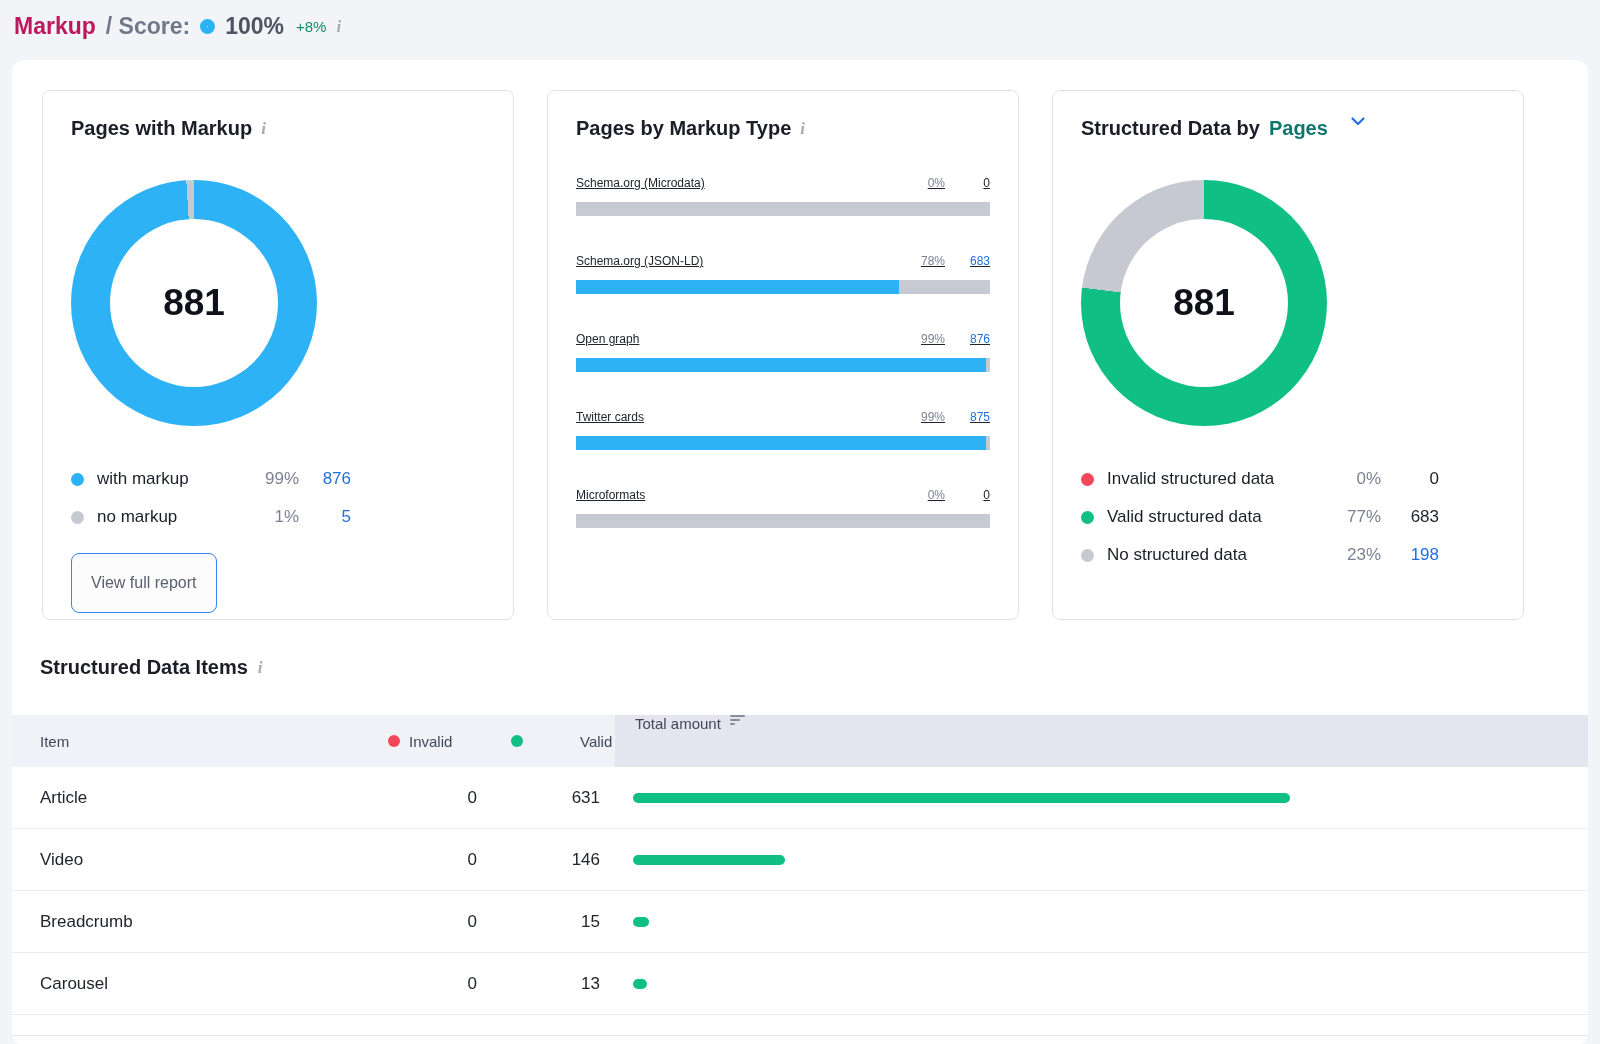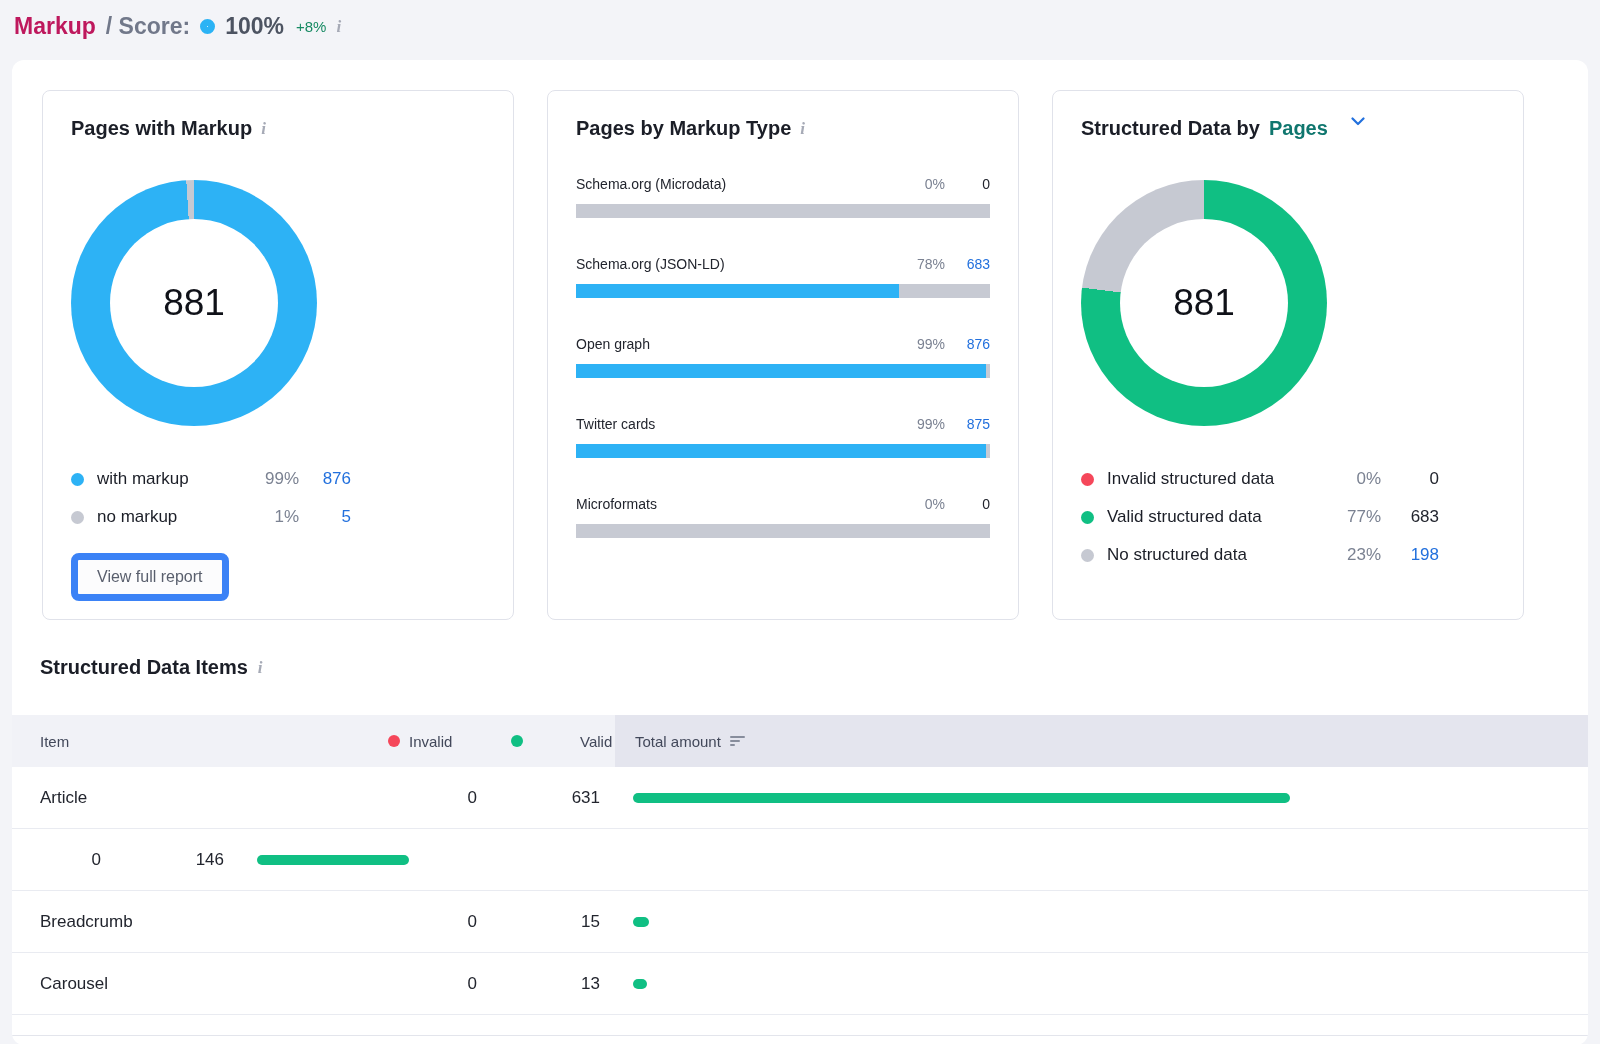--- a/index.html
+++ b/index.html
@@ -24,54 +24,54 @@
   
   .panel { margin:4px 12px 0; background:#fff; border-radius:12px; height:985px; overflow:hidden; }
   .cards { display:flex; gap:33px; padding:30px 30px 0; }
   .card { width:472px; height:530px; border:1px solid #e0e2ea; border-radius:8px; padding:26px 28px; background:#fff; }
   .card-title { display:flex; align-items:center; gap:9px; font-size:20px; font-weight:700; color:#1b1e27; white-space:nowrap; }
   .card-title .link-sel { color:#0f766e; cursor:pointer; display:inline-flex; align-items:flex-start; gap:23px; }
   
   .donut { position:relative; width:246px; height:246px; border-radius:50%; margin-top:40px; }
   .donut::after { content:""; position:absolute; inset:39px; background:#fff; border-radius:50%; }
   .donut-center { position:absolute; inset:0; display:flex; align-items:center; justify-content:center;
-                  font-size:37px; font-weight:400; color:#0f1118; z-index:1;text-align:center; }
+                  font-size:37px; font-weight:700; color:#0f1118; z-index:1;text-align:center; }
   
   .legend { margin-top:34px; }
   .legend-row { display:flex; align-items:center; height:38px; font-size:17px; }
   .dot { width:13px; height:13px; border-radius:50%; margin-right:13px; flex:none; }
   .l-label { color:#1b1e27; }
   .c1 .l-label { width:140px; } .c1 .l-pct { width:62px; } .c1 .l-val { width:52px; }
   .c3 .l-label { width:210px; } .c3 .l-pct { width:64px; } .c3 .l-val { width:58px; }
   .l-pct { color:#7b8292; text-align:right; }
   .l-val { text-align:right; color:#22252e; text-decoration:none; }
   a.l-val, .val-link { color:#2270dd !important; cursor:pointer; text-decoration:none; }
   .report-btn {
-    margin-top:17px; padding:8px 19px; font-size:16px; color:#595f6d;
-    background:#fcfcfd; border:7px solid #3b82f6; border-radius:8px;
+    margin-top:17px; padding:20px 19px; font-size:16px; color:#595f6d;
+    background:#fcfcfd; border:1px solid #3b82f6; border-radius:8px;
     font-family:"Liberation Sans", sans-serif; cursor:pointer;
   }
   
   .mt-row { margin-top:38px; }
   .mt-row.first { margin-top:36px; }
-  .mt-line { display:flex; align-items:baseline; font-size:14px; color:#22252e; }
+  .mt-line { display:flex; align-items:baseline; font-size:12px; color:#22252e;text-decoration:underline; }
   .mt-label { flex:1; }
   .mt-pct { color:#7b8292; margin-right:11px; }
   .mt-val { min-width:34px; text-align:right; color:#22252e; text-decoration:none; }
   .mt-bar { margin-top:12px; height:14px; background:#c7cad3; overflow:hidden; }
   .mt-fill { height:100%; background:#2db2f5; width:0; }
   
   .section-head { display:flex; align-items:center; gap:10px; margin:36px 0 0 28px; font-size:20px; font-weight:700; }
   .thead { display:flex; align-items:center; height:52px; margin-top:36px; background:#f1f2f7; font-size:15px; color:#42485a; }
   .th-item { width:376px; padding-left:28px; }
   .th-col { display:flex; align-items:center; }
   .th-invalid { width:123px; }
   .th-valid { width:104px;gap:48px; }
   .hdot { width:12px; height:12px; border-radius:50%; margin-right:9px; flex:none; }
-  .th-total { flex:1; align-self:stretch; display:flex; align-items:center; gap:9px; background:#e4e5ee; padding-left:20px; cursor:pointer; }
+  .th-total { flex:1; align-self:stretch; display:flex; align-items:flex-start; gap:9px; background:#e4e5ee; padding-left:20px; cursor:pointer; }
   .sort-icon { display:inline-flex; flex-direction:column; gap:2px; }
   .sort-icon i { display:block; height:2px; background:#878d9c; border-radius:1px; }
   .sort-icon i:nth-child(1){ width:15px; } .sort-icon i:nth-child(2){ width:10px; } .sort-icon i:nth-child(3){ width:5px; }
   .trow { display:flex; align-items:center; height:62px; border-bottom:1px solid #e9ebf1; font-size:17px; color:#22252e; }
   .td-item { width:376px; padding-left:28px; }
   .td-invalid { width:89px; text-align:right; }
   .td-valid { width:123px; text-align:right; }
   .td-bar { flex:1; margin-left:33px; }
   .bar-green { height:10px; border-radius:6px; background:#10bf83; width:0; }
   .bottom-divider { margin-top:20px; border-top:1px solid #e3e5ec; }
@@ -236,20 +236,21 @@
 
   <div class="trow">
     <div class="td-item">Article</div>
     <div class="td-invalid">0</div>
     <div class="td-valid">631</div>
     <div class="td-bar">
         <div class="bar-green" style="width: 657px;"></div>
       </div>
   </div>
   <div class="trow">
+    <div class="td-item">Video</div>
     <div class="td-invalid">0</div>
     <div class="td-valid">146</div>
     <div class="td-bar">
         <div class="bar-green" style="width: 152px;"></div>
       </div>
   </div>
   <div class="trow">
     <div class="td-item">Breadcrumb</div>
     <div class="td-invalid">0</div>
     <div class="td-valid">15</div>

